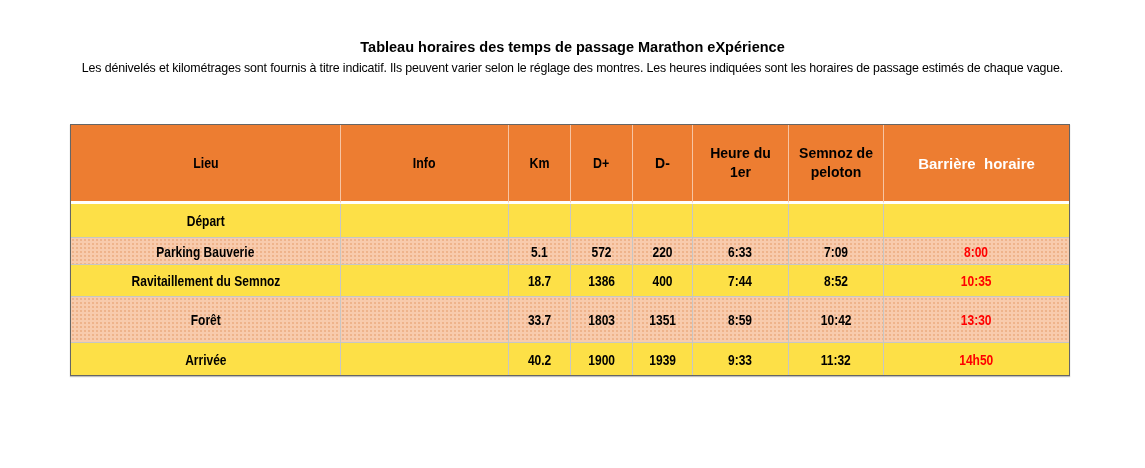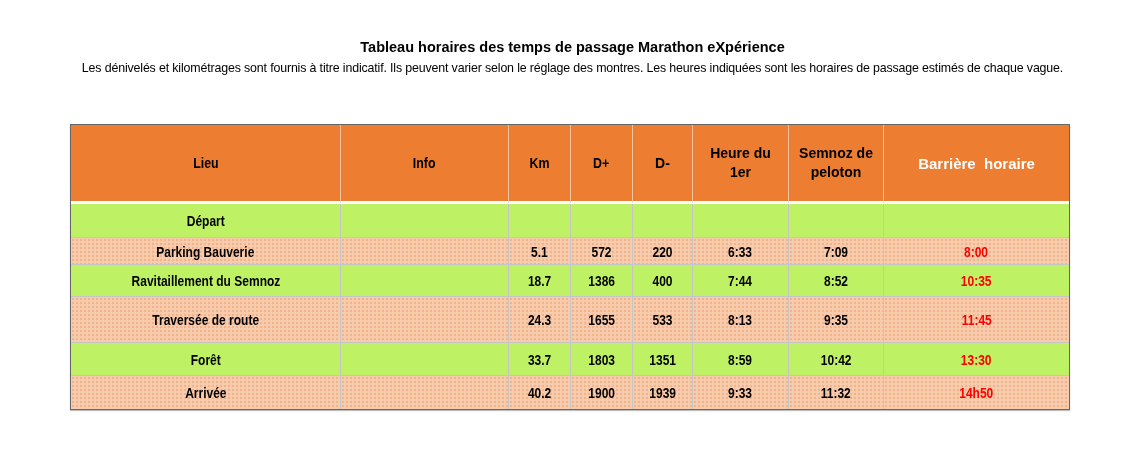--- a/index.html
+++ b/index.html
@@ -39,21 +39,21 @@
     color:var(--header-text);
     border-right:1px solid rgba(255,255,255,.55);
     border-bottom:3px solid #ffffff;
     padding:0 13px;overflow:hidden;
   }
   thead th:last-child{border-right:none;}
   thead th.wrap{padding:0 10px;}
   thead th.barriere{color:var(--barrier-header-text);font-size:15px;white-space:pre-wrap;}
 
   tbody td{
-    background:#bef264;text-align:center;vertical-align:middle;
+    background:#fde047;text-align:center;vertical-align:middle;
     font-weight:bold;font-size:15px;
     border-right:1px solid #c6c6c6;border-bottom:1px solid #c6c6c6;
     padding:0 4px;overflow:hidden;
   }
   tbody td:last-child{border-right:none;}
   tbody tr:last-child td{border-bottom:none;margin-top:16px;}
   tbody tr:nth-child(even) td{
     background-color:var(--row-alt-bg);
     background-image:radial-gradient(circle,rgba(214,120,51,.28) .8px,rgba(0,0,0,0) 1px);
     background-size:4px 4px;
@@ -125,30 +125,20 @@
         <td><span class="c">Ravitaillement du Semnoz</span></td>
         <td><span class="c"></span></td>
         <td><span class="c">18.7</span></td>
         <td><span class="c">1386</span></td>
         <td><span class="c">400</span></td>
         <td><span class="c">7:44</span></td>
         <td><span class="c">8:52</span></td>
         <td class="barriere"><span class="c">10:35</span></td>
       </tr>
       <tr>
-        <td><span class="c">Traversée de route</span></td>
-        <td><span class="c"></span></td>
-        <td><span class="c">24.3</span></td>
-        <td><span class="c">1655</span></td>
-        <td><span class="c">533</span></td>
-        <td><span class="c">8:13</span></td>
-        <td><span class="c">9:35</span></td>
-        <td class="barriere"><span class="c">11:45</span></td>
-      </tr>
-      <tr>
         <td><span class="c">Forêt</span></td>
         <td><span class="c"></span></td>
         <td><span class="c">33.7</span></td>
         <td><span class="c">1803</span></td>
         <td><span class="c">1351</span></td>
         <td><span class="c">8:59</span></td>
         <td><span class="c">10:42</span></td>
         <td class="barriere"><span class="c">13:30</span></td>
       </tr>
       <tr>

